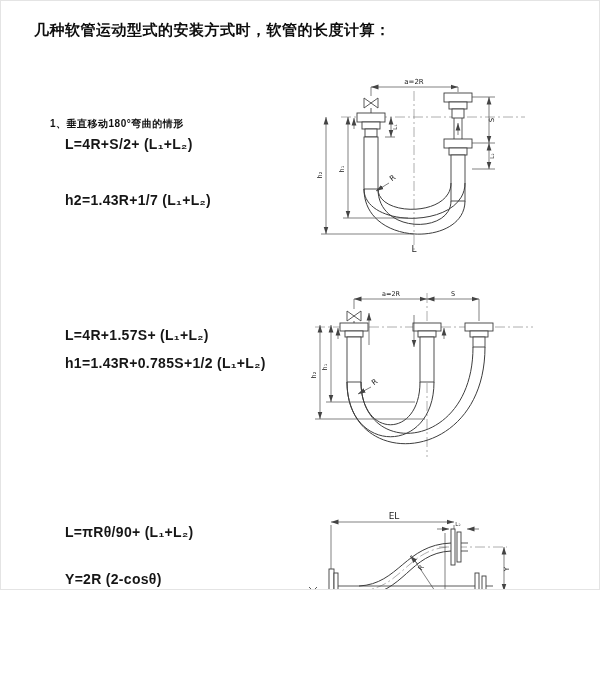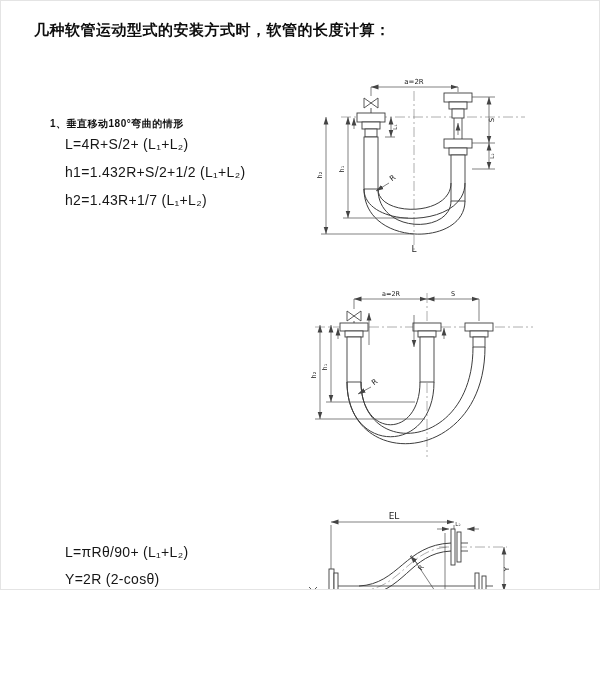--- a/index.html
+++ b/index.html
@@ -11,25 +11,25 @@
   .doc-title{
     position:absolute;left:33px;top:20px;margin:0;
     font-size:15px;font-weight:bold;letter-spacing:.5px;color:#0d0d0d;white-space:nowrap;
   }
   .sec-head{
     position:absolute;left:37px;margin:12px;
     font-size:10px;font-weight:bold;letter-spacing:.5px;color:#101010;white-space:nowrap;
   }
   .formula{
     position:absolute;left:64px;margin:0;
-    font-size:14px;font-weight:400;letter-spacing:.3px;color:#161616;white-space:nowrap;
+    font-size:14px;font-weight:700;letter-spacing:.3px;color:#161616;white-space:nowrap;
   }
   #h1{top:104px}#f11{top:135px}#f12{top:163px}#f13{top:191px}
   #h2{top:297px}#f21{top:326px}#f22{top:354px}#f23{top:382px}
-  #h3{top:514px}#f31{top:543px}#f32{top:570px}#f33{top:597px}
+  #h3{top:514px}#f31{top:523px}#f32{top:570px}#f33{top:597px}
   .diag{position:absolute;}
   #d1{left:312px;top:70px}
   #d2{left:306px;top:286px}
   #d3{left:298px;top:506px}
   
   .ln{stroke:#474747;stroke-width:.9;fill:none}
   .dim{stroke:#4a4a4a;stroke-width:.7;fill:none}
   .hp{stroke:#3d3d3d;stroke-width:1;fill:none}
   .cl{stroke:#6a6a6a;stroke-width:.55;fill:none;stroke-dasharray:10 3 2 3}
   .fit{fill:#fff;stroke:#3d3d3d;stroke-width:.9}
@@ -37,23 +37,24 @@
 </style>
 </head>
 <body>
 
 <div class="page">
 
   <h1 class="doc-title">几种软管运动型式的安装方式时，软管的长度计算：</h1>
 
   <h2 class="sec-head" id="h1">1、垂直移动180°弯曲的情形</h2>
   <p class="formula" id="f11">L=4R+S/2+ (L₁+L₂)</p>
-  <p class="formula" id="f12">h1=1.432R+S/2+1/2 (L₁+L₂)</p>
   <p class="formula" id="f13">h2=1.43R+1/7 (L₁+L₂)</p>
 
+  <p class="formula" id="f21">L=4R+1.57S+ (L₁+L₂)</p>
+  <p class="formula" id="f22">h1=1.43R+0.785S+1/2 (L₁+L₂)</p>
 
   <p class="formula" id="f31">L=πRθ/90+ (L₁+L₂)</p>
   <p class="formula" id="f32">Y=2R (2-cosθ)</p>
 
   <svg class="diag" id="d1" width="215" height="185" viewBox="0 0 215 185" xmlns="http://www.w3.org/2000/svg">
     <defs>
       <marker id="m1" markerWidth="9" markerHeight="6" refX="7.5" refY="3" orient="auto-start-reverse" markerUnits="userSpaceOnUse">
         <path d="M0,0.6 L7.5,3 L0,5.4 z" fill="#444"></path>
       </marker>
       <pattern id="p1" width="4" height="4" patternUnits="userSpaceOnUse">

